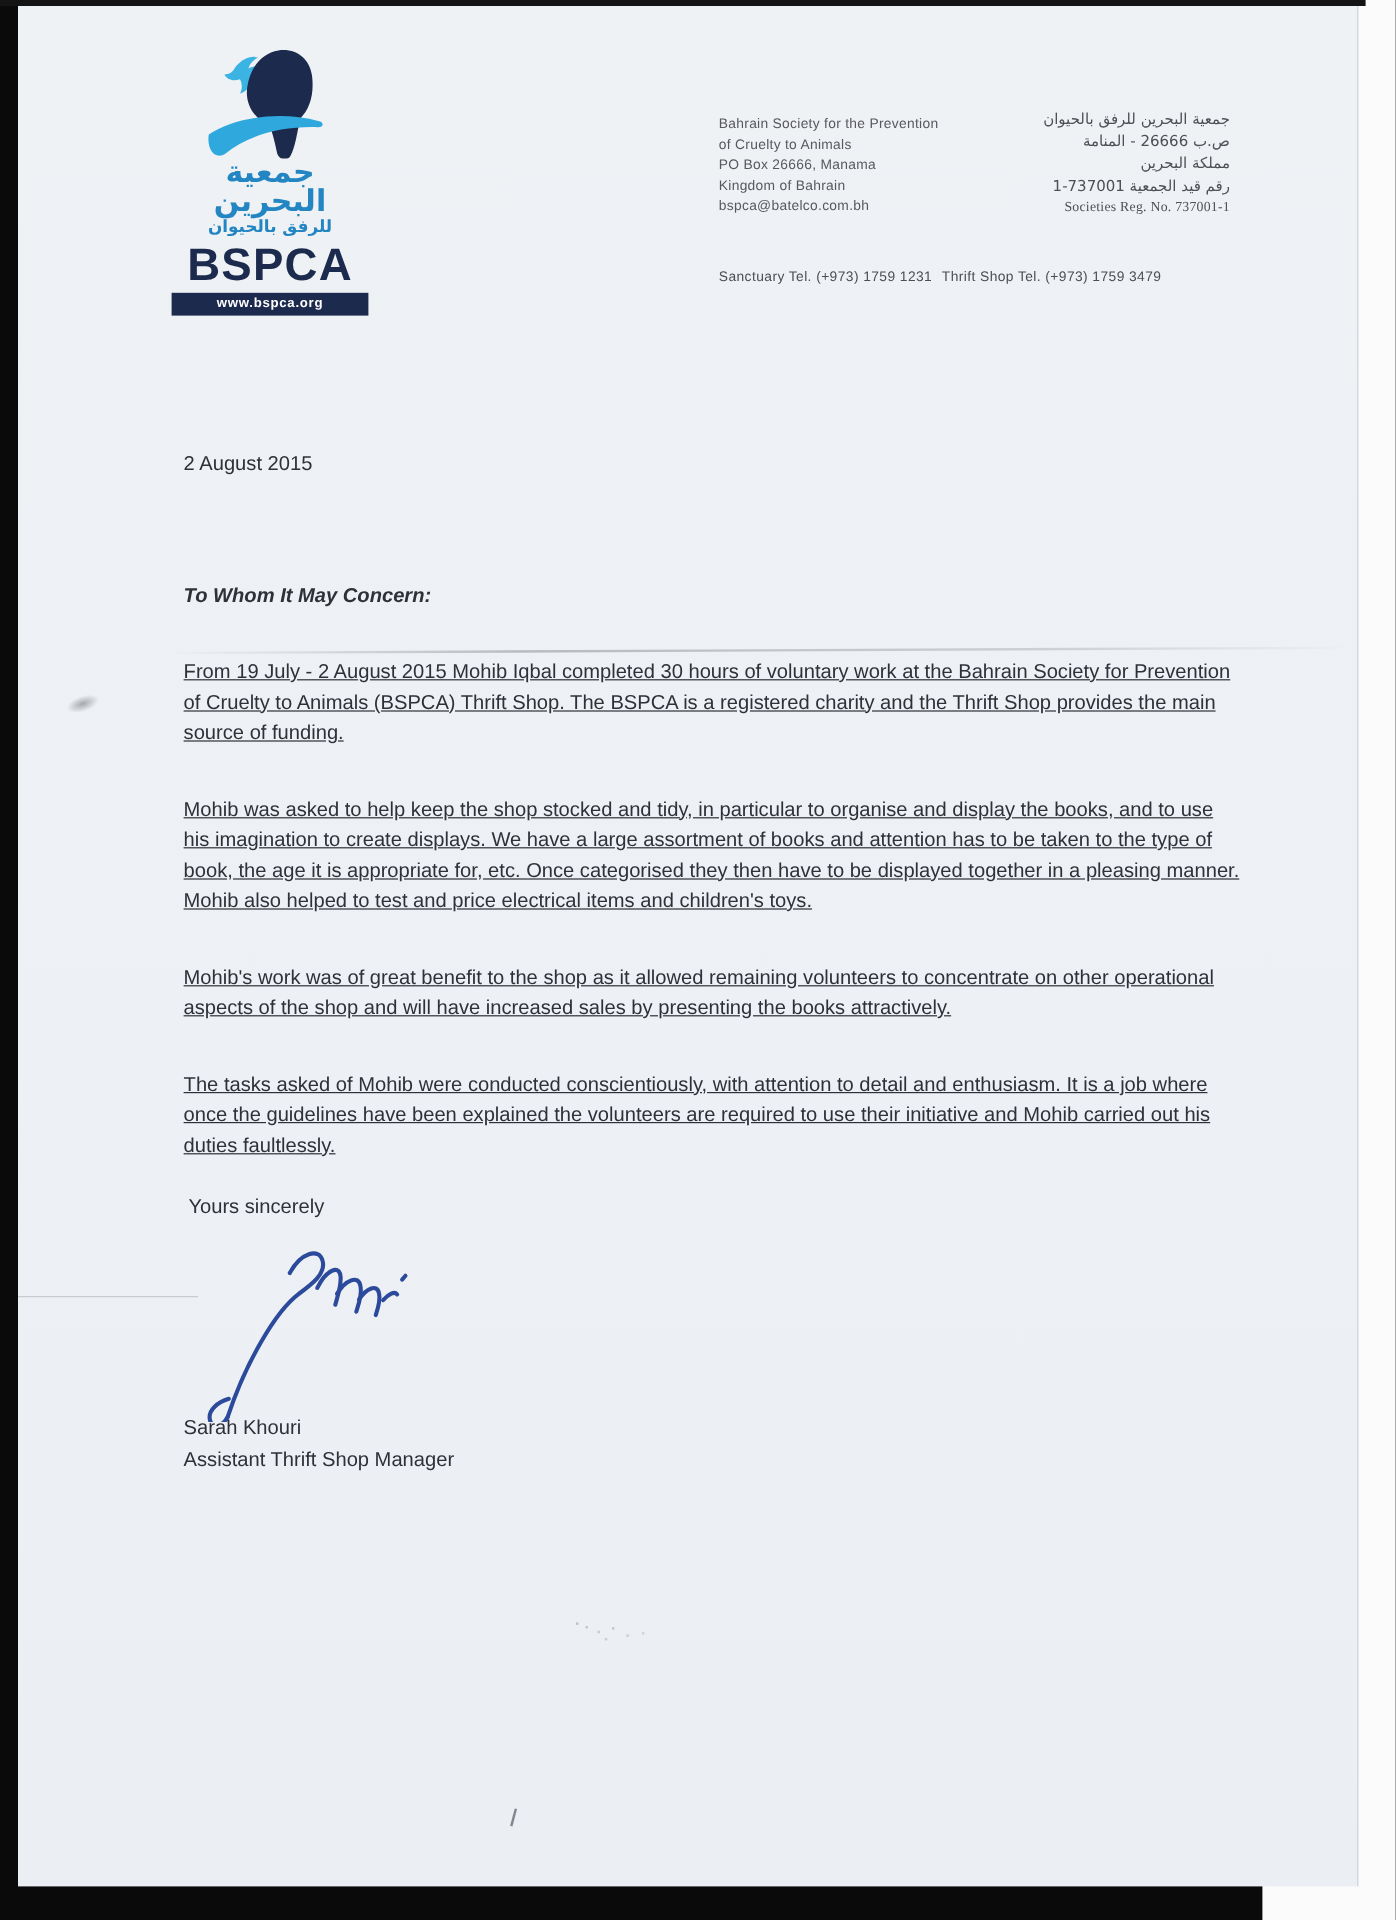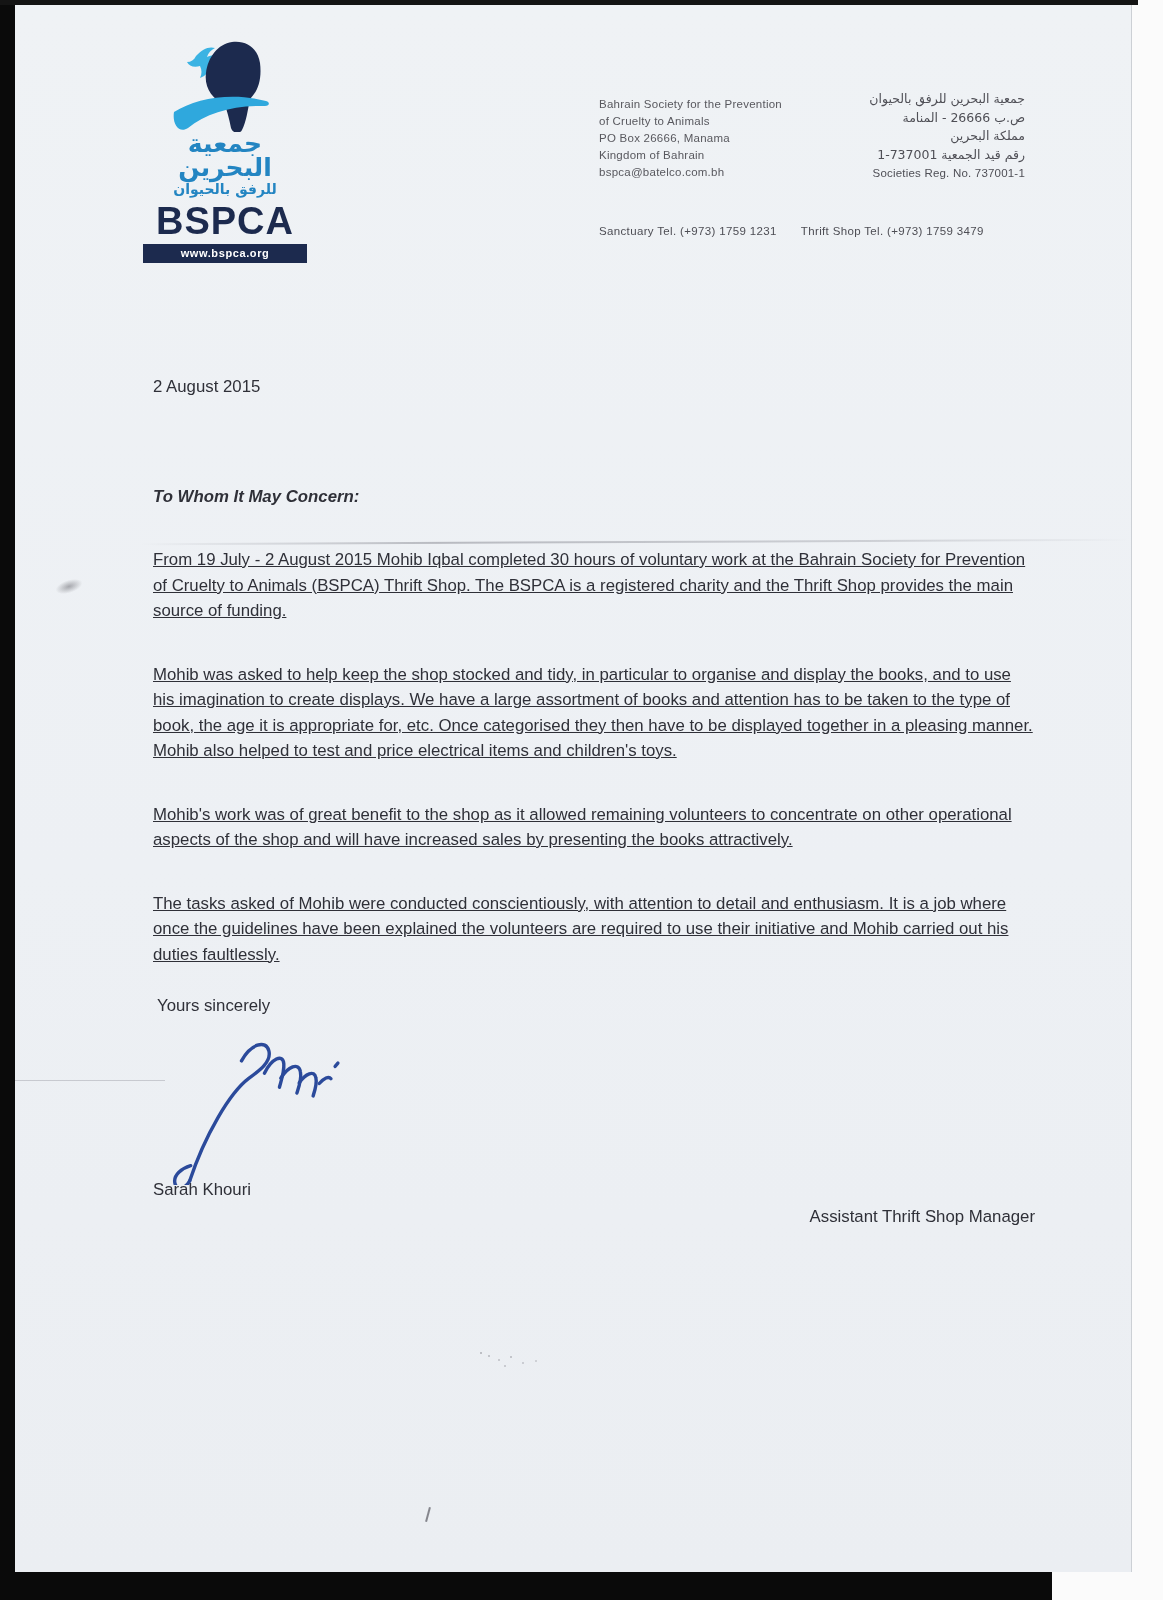--- a/index.html
+++ b/index.html
@@ -36,33 +36,33 @@
   .logo svg{display:block;margin:0 auto;}
   .logo-ar1{font-family:"DejaVu Sans",sans-serif;font-size:25px;font-weight:bold;color:#2385c2;line-height:24px;}
   .logo-ar2{font-family:"DejaVu Sans",sans-serif;font-size:14px;font-weight:bold;color:#2385c2;line-height:19px;}
   .logo-acronym{font-size:38px;font-weight:bold;color:#1c2a4e;line-height:40px;letter-spacing:1px;margin-top:2px;}
   .logo-bar{background:#1c2a4e;color:#ffffff;font-size:11px;font-weight:bold;letter-spacing:.6px;padding:3px 0 4px;margin-top:3px;}
 
   
   .contact-en{position:absolute;left:584px;top:92px;font-size:11.5px;color:#58585e;line-height:17px;letter-spacing:.25px;}
   .contact-ar{position:absolute;right:106px;top:86px;direction:rtl;text-align:right;
     font-family:"DejaVu Sans",sans-serif;font-size:12.5px;color:#4f4f56;line-height:18.5px;}
-  .contact-ar .en-line{font-family:Liberation Sans, sans-serif;font-size:11.5px;letter-spacing:.2px;}
-  .tel-line{position:absolute;left:584px;top:221px;display:flex;gap:24px;font-size:11.5px;color:#4d4d54;letter-spacing:.35px;}
+  .contact-ar .en-line{font-family:Liberation Serif, serif;font-size:11.5px;letter-spacing:.2px;}
+  .tel-line{position:absolute;left:584px;top:221px;display:flex;gap:8px;font-size:11.5px;color:#4d4d54;letter-spacing:.35px;}
 
   
   .letter{position:absolute;left:138px;top:370px;width:882px;font-size:16.8px;line-height:25.5px;color:#2f3038;}
   .date{margin:0;}
   .salutation{margin:84px 0 0;font-weight:bold;font-style:italic;}
   .para{margin:38px 0 0;text-decoration:underline;}
   .closing{margin:26px 4px 0;}
   .sig-area{position:relative;height:158px;}
   .sig-area svg{position:absolute;left:-8px;top:16px;}
   .signer-name{margin:0;}
-  .signer-title{margin:2px 0 0;text-align:right;}
+  .signer-title{margin:2px 0 0;}
 </style>
 </head>
 <body>
 
 <div class="scan">
   <div class="paper">
 
     <div class="logo">
       <svg width="118" height="92" viewBox="0 0 118 92">
 

